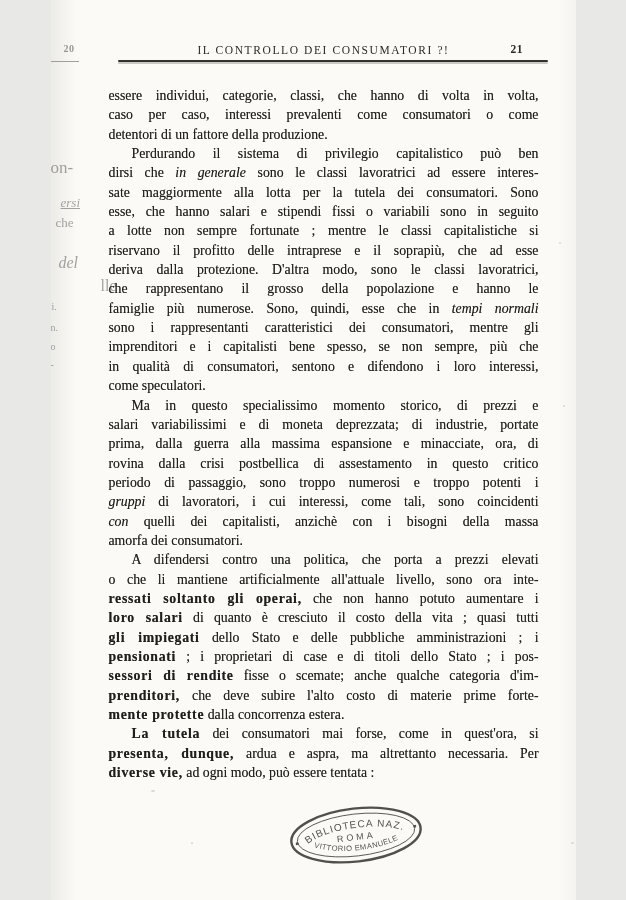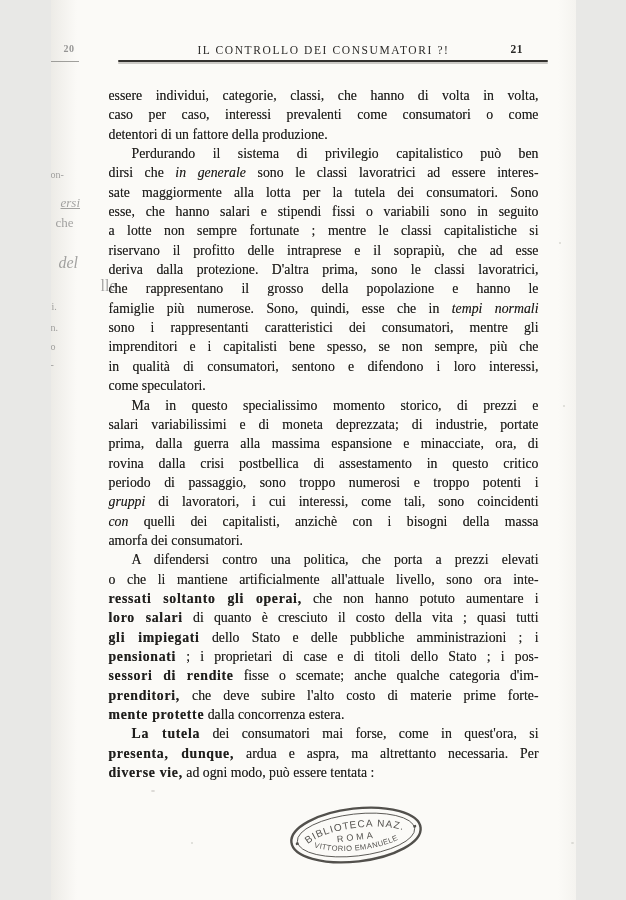--- a/index.html
+++ b/index.html
@@ -73,21 +73,21 @@
   .scratch{position:absolute;left:597px;top:817px;width:1px;height:44px;background:#adaba5;opacity:.65;}
 </style>
 </head>
 <body>
 
 <div class="page">
 
   <span class="ghost ghost-pageno">20</span>
   <div class="ghost-rule"></div>
   <div>
-      <span class="ghost" style="left: 0px; top: 169px; font-size: 10px;">on-</span>
+      <span class="ghost" style="left: 0px; top: 158px; font-size: 17px;">on-</span>
       <span class="ghost it" style="left: 10px; top: 195px; font-size: 13px; text-decoration: underline;">ersi</span>
       <span class="ghost" style="left: 5px; top: 215px; font-size: 13px;">che</span>
       <span class="ghost it" style="left: 8px; top: 254px; font-size: 16px;">del</span>
       <span class="ghost" style="left: 18px; top: 277px; font-size: 16px; margin-left: 32px;">lle</span>
       <span class="ghost" style="left: 1px; top: 301px; font-size: 10px;">i.</span>
       <span class="ghost" style="left: 0px; top: 322px; font-size: 10px;">n.</span>
       <span class="ghost" style="left: 0px; top: 341px; font-size: 10px;">o</span>
       <span class="ghost" style="left: 0px; top: 359px; font-size: 10px;">-</span>
     </div>
 
@@ -98,21 +98,21 @@
   <div class="body-text">
       <div class="line"><span>essere individui, categorie, classi, che hanno di volta in volta,</span></div>
       <div class="line"><span>caso per caso, interessi prevalenti come consumatori o come</span></div>
       <div class="line last"><span>detentori di un fattore della produzione.</span></div>
       <div class="line ind"><span>Perdurando il sistema di privilegio capitalistico può ben</span></div>
       <div class="line"><span>dirsi che </span><span class="it">in generale</span><span> sono le classi lavoratrici ad essere interes-</span></div>
       <div class="line"><span>sate maggiormente alla lotta per la tutela dei consumatori. Sono</span></div>
       <div class="line"><span>esse, che hanno salari e stipendi fissi o variabili sono in seguito</span></div>
       <div class="line"><span>a lotte non sempre fortunate ; mentre le classi capitalistiche si</span></div>
       <div class="line"><span>riservano il profitto delle intraprese e il soprapiù, che ad esse</span></div>
-      <div class="line"><span>deriva dalla protezione. D'altra prima, sono le classi lavoratrici,</span></div>
+      <div class="line"><span>deriva dalla protezione. D'altra modo, sono le classi lavoratrici,</span></div>
       <div class="line"><span>che rappresentano il grosso della popolazione e hanno le</span></div>
       <div class="line"><span>famiglie più numerose. Sono, quindi, esse che in </span><span class="it">tempi normali</span></div>
       <div class="line"><span>sono i rappresentanti caratteristici dei consumatori, mentre gli</span></div>
       <div class="line"><span>imprenditori e i capitalisti bene spesso, se non sempre, più che</span></div>
       <div class="line"><span>in qualità di consumatori, sentono e difendono i loro interessi,</span></div>
       <div class="line last"><span>come speculatori.</span></div>
       <div class="line ind"><span>Ma in questo specialissimo momento storico, di prezzi e</span></div>
       <div class="line"><span>salari variabilissimi e di moneta deprezzata; di industrie, portate</span></div>
       <div class="line"><span>prima, dalla guerra alla massima espansione e minacciate, ora, di</span></div>
       <div class="line"><span>rovina dalla crisi postbellica di assestamento in questo critico</span></div>

